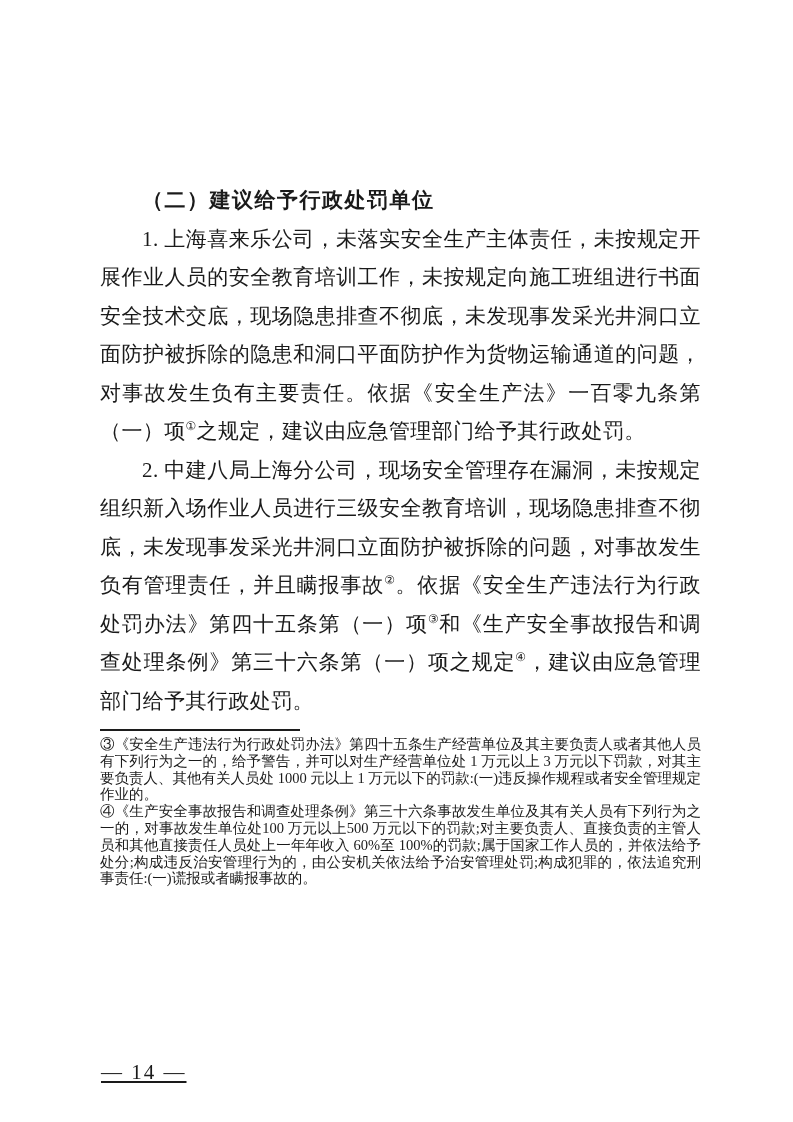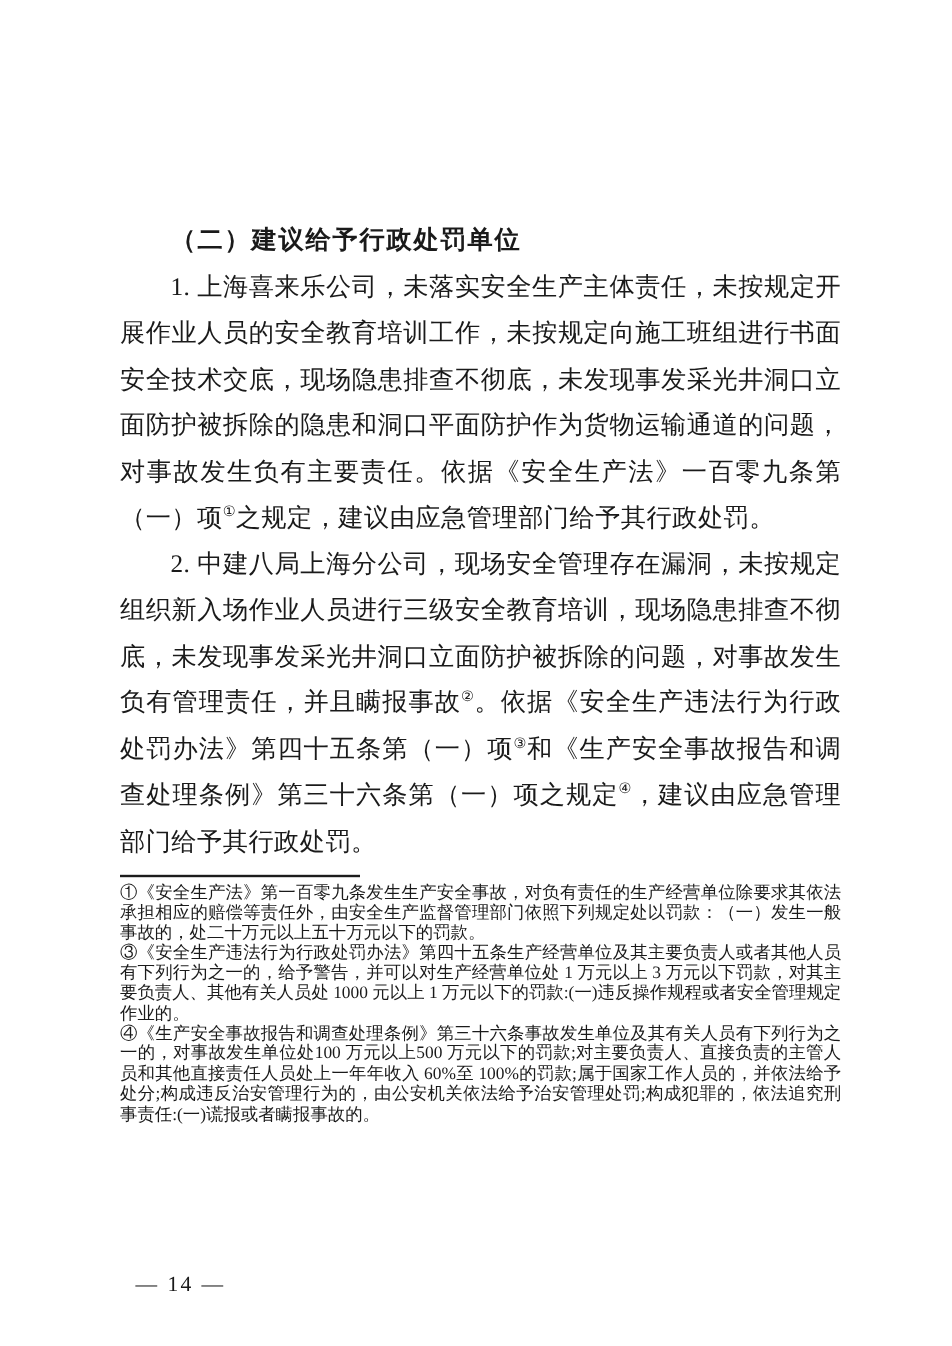--- a/index.html
+++ b/index.html
@@ -58,43 +58,43 @@
     font-size: 14.5px;
     line-height: 16.8px;
     text-align: justify;
     text-justify: inter-character;
   }
   .fn {
     margin: 0;
   }
   .page-footer {
     position: absolute;
-    left: 113px;
+    left: 101px;
     top: 1030px;
-    font-size: 18px;
+    font-size: 21px;
     letter-spacing: 2px;
     color: #1a1a1a;
+    text-decoration: underline;
   }
 </style>
 </head>
 <body>
 
 <div class="page">
   <div class="content">
 
     <h2 class="heading">（二）建议给予行政处罚单位</h2>
 
     <p class="body-para"><span>1. 上海喜来乐公司，未落实安全生产主体责任，未按规定开展作业人员的安全教育培训工作，未按规定向施工班组进行书面安全技术交底，现场隐患排查不彻底，未发现事发采光井洞口立面防护被拆除的隐患和洞口平面防护作为货物运输通道的问题，对事故发生负有主要责任。依据《安全生产法》一百零九条第（一）项</span><sup>①</sup><span>之规定，建议由应急管理部门给予其行政处罚。</span></p>
 
     <p class="body-para"><span>2. 中建八局上海分公司，现场安全管理存在漏洞，未按规定组织新入场作业人员进行三级安全教育培训，现场隐患排查不彻底，未发现事发采光井洞口立面防护被拆除的问题，对事故发生负有管理责任，并且瞒报事故</span><sup>②</sup><span>。依据《安全生产违法行为行政处罚办法》第四十五条第（一）项</span><sup>③</sup><span>和《生产安全事故报告和调查处理条例》第三十六条第（一）项之规定</span><sup>④</sup><span>，建议由应急管理部门给予其行政处罚。</span></p>
 
     <div class="footnote-divider"></div>
 
     <div class="footnotes">
-      <p class="fn"><span>①</span><span>《安全生产法》第一百零九条发生生产安全事故，对负有责任的生产经营单位除要求其依法承担相应的赔偿等责任外，由安全生产监督管理部门依照下列规定处以罚款：（一）发生一般事故的，处二十万元以上五十万元以下的罚款。</span></p>
       <p class="fn"><span>③</span><span>《安全生产违法行为行政处罚办法》第四十五条生产经营单位及其主要负责人或者其他人员有下列行为之一的，给予警告，并可以对生产经营单位处 1 万元以上 3 万元以下罚款，对其主要负责人、其他有关人员处 1000 元以上 1 万元以下的罚款:(一)违反操作规程或者安全管理规定作业的。</span></p>
       <p class="fn"><span>④</span><span>《生产安全事故报告和调查处理条例》第三十六条事故发生单位及其有关人员有下列行为之一的，对事故发生单位处100 万元以上500 万元以下的罚款;对主要负责人、直接负责的主管人员和其他直接责任人员处上一年年收入 60%至 100%的罚款;属于国家工作人员的，并依法给予处分;构成违反治安管理行为的，由公安机关依法给予治安管理处罚;构成犯罪的，依法追究刑事责任:(一)谎报或者瞒报事故的。</span></p>
     </div>
 
   </div>
 
   <div class="page-footer">—  14  —</div>
 </div>
 
 </body></html>

